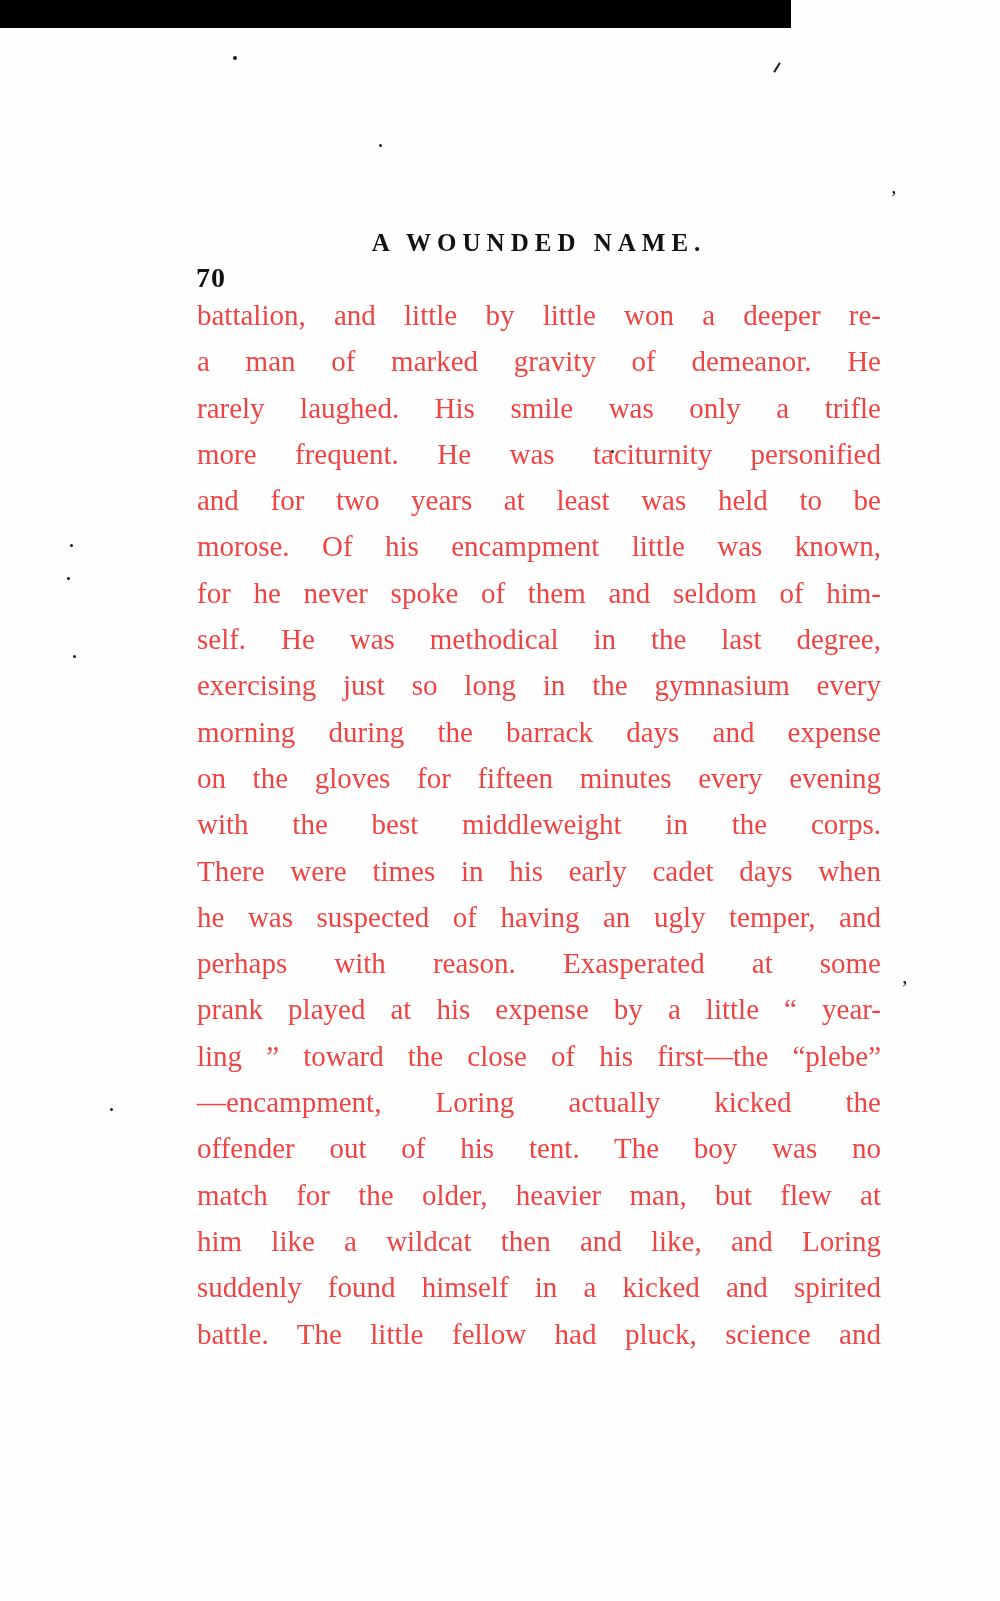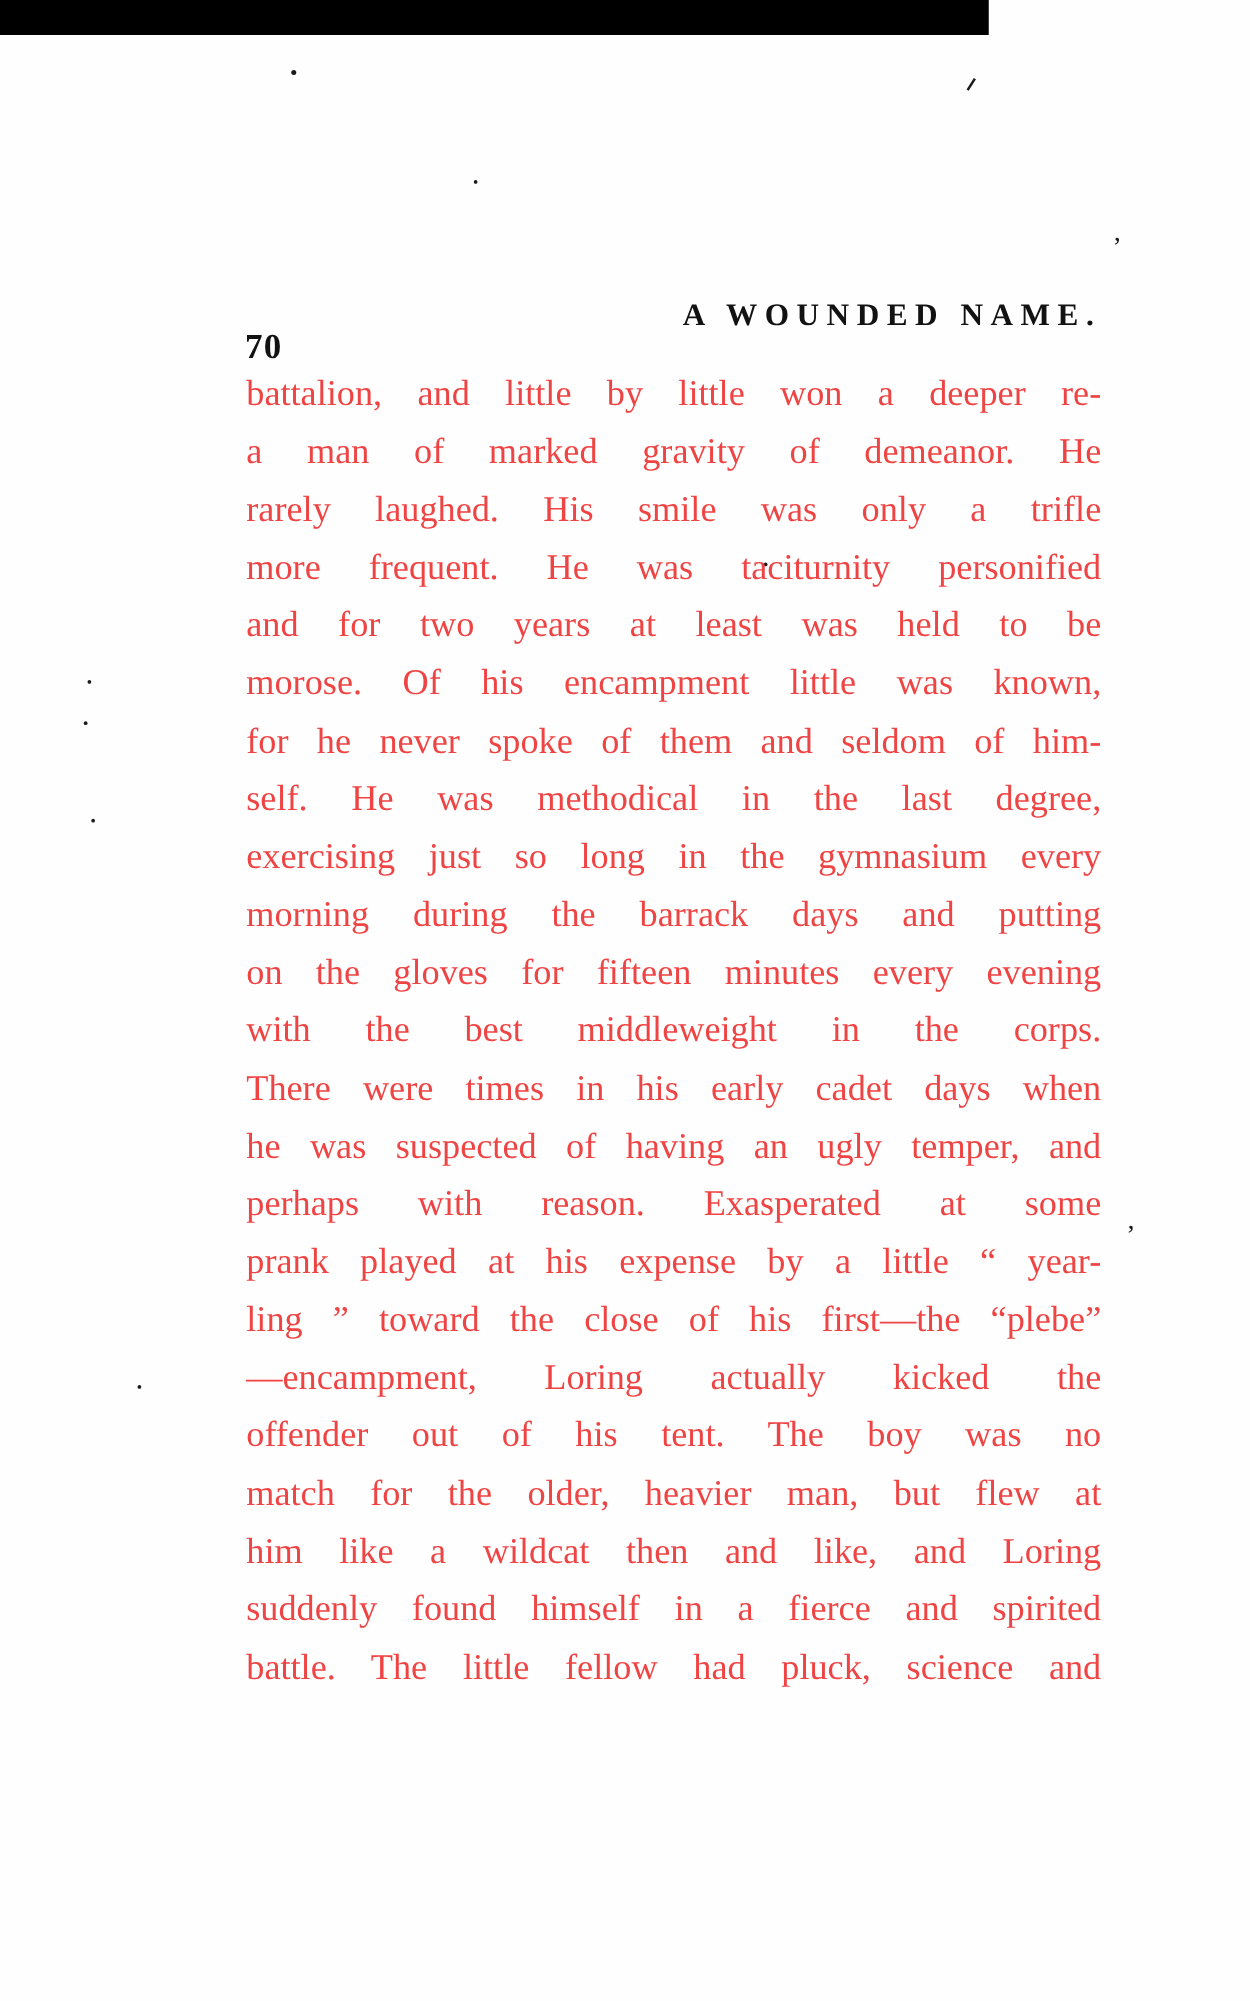--- a/index.html
+++ b/index.html
@@ -30,24 +30,24 @@
     top: 236px;
     left: 196px;
     font-size: 28px;
     font-weight: bold;
     letter-spacing: 1px;
     color: #121212;
     margin-top: 26px;
   }
   .running-head {
     position: absolute;
-    top: 239px;
+    top: 229px;
     left: 197px;
     width: 684px;
-    text-align: right;
+    text-align: center;
     font-size: 25px;
     font-weight: bold;
     letter-spacing: 6px;
     color: #121212;
     white-space: nowrap;
   }
   .body-text {
     position: absolute;
     top: 292px;
     left: 197px;
@@ -102,29 +102,29 @@
   <div class="body-text">
       <div class="line">battalion, and little by little won a deeper re-</div>
       <div class="line">a man of marked gravity of demeanor. He</div>
       <div class="line">rarely laughed. His smile was only a trifle</div>
       <div class="line">more frequent. He was taciturnity personified</div>
       <div class="line">and for two years at least was held to be</div>
       <div class="line">morose. Of his encampment little was known,</div>
       <div class="line">for he never spoke of them and seldom of him-</div>
       <div class="line">self. He was methodical in the last degree,</div>
       <div class="line">exercising just so long in the gymnasium every</div>
-      <div class="line">morning during the barrack days and putting</div>
+      <div class="line">morning during the barrack days and expense</div>
       <div class="line">on the gloves for fifteen minutes every evening</div>
       <div class="line">with the best middleweight in the corps.</div>
       <div class="line">There were times in his early cadet days when</div>
       <div class="line">he was suspected of having an ugly temper, and</div>
       <div class="line">perhaps with reason. Exasperated at some</div>
       <div class="line">prank played at his expense by a little “ year-</div>
       <div class="line">ling ” toward the close of his first—the “plebe”</div>
       <div class="line">—encampment, Loring actually kicked the</div>
       <div class="line">offender out of his tent. The boy was no</div>
       <div class="line">match for the older, heavier man, but flew at</div>
       <div class="line">him like a wildcat then and like, and Loring</div>
-      <div class="line">suddenly found himself in a fierce and spirited</div>
+      <div class="line">suddenly found himself in a kicked and spirited</div>
       <div class="line">battle. The little fellow had pluck, science and</div>
     </div>
 
 </div>
 
 </body></html>

